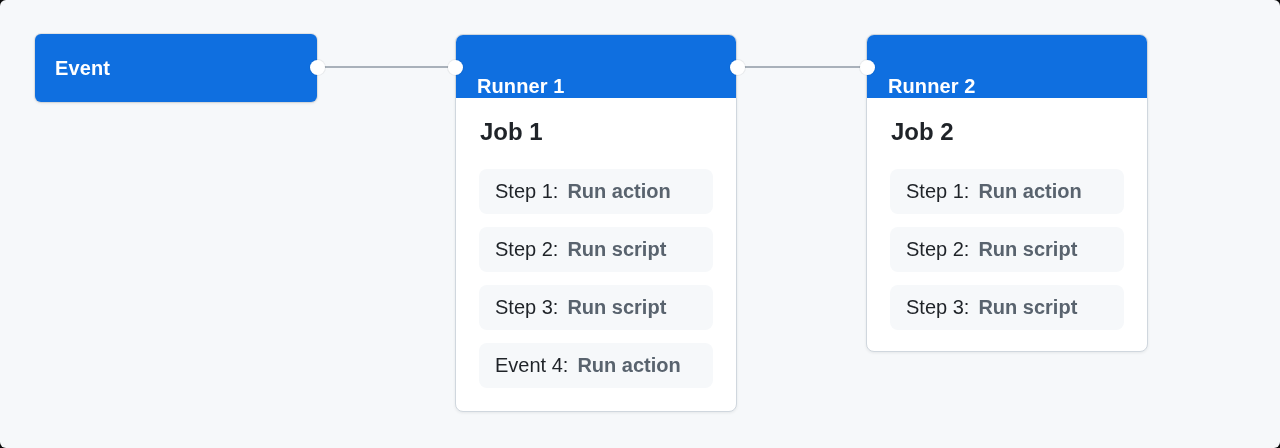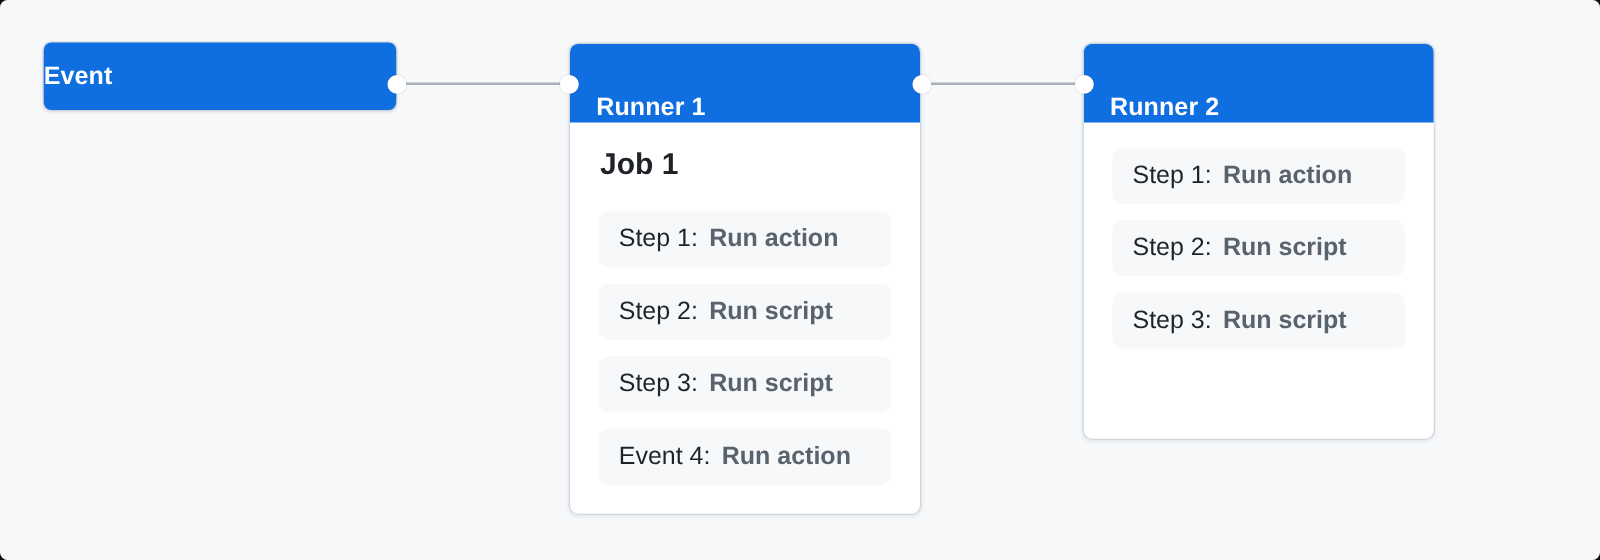--- a/index.html
+++ b/index.html
@@ -17,25 +17,26 @@
     font-family: "Liberation Sans", "DejaVu Sans", sans-serif;
     -webkit-font-smoothing: antialiased;
   }
 
   
   .event-node {
     position: absolute;
     left: 35px;
     top: 34px;
     width: 282px;
-    height: 54px;
+    height: 68px;
     background: var(--header-blue, #0f6fe0);
     border-radius: 6px;
     display: flex;
     align-items: center;
+    padding-left: 20px;
     box-sizing: border-box;
     box-shadow: 0 0 0 1px rgba(31,35,40,0.08), 0 1px 3px rgba(31,35,40,0.12);
   }
   .node-title {
     color: var(--header-text, #ffffff);
     font-size: 20px;
     font-weight: 700;
     letter-spacing: 0.1px;
   }
 
@@ -158,20 +159,21 @@
         <span class="step-value">Run action</span>
       </div>
     </div>
   </div>
 
   <div class="runner-card runner-2">
     <div class="runner-header">
       <span class="node-title">Runner 2</span>
     </div>
     <div class="runner-body">
+      <div class="job-title">Job 2</div>
       <div class="step-row">
         <span class="step-label">Step 1:</span>
         <span class="step-value">Run action</span>
       </div>
       <div class="step-row">
         <span class="step-label">Step 2:</span>
         <span class="step-value">Run script</span>
       </div>
       <div class="step-row">
         <span class="step-label">Step 3:</span>

